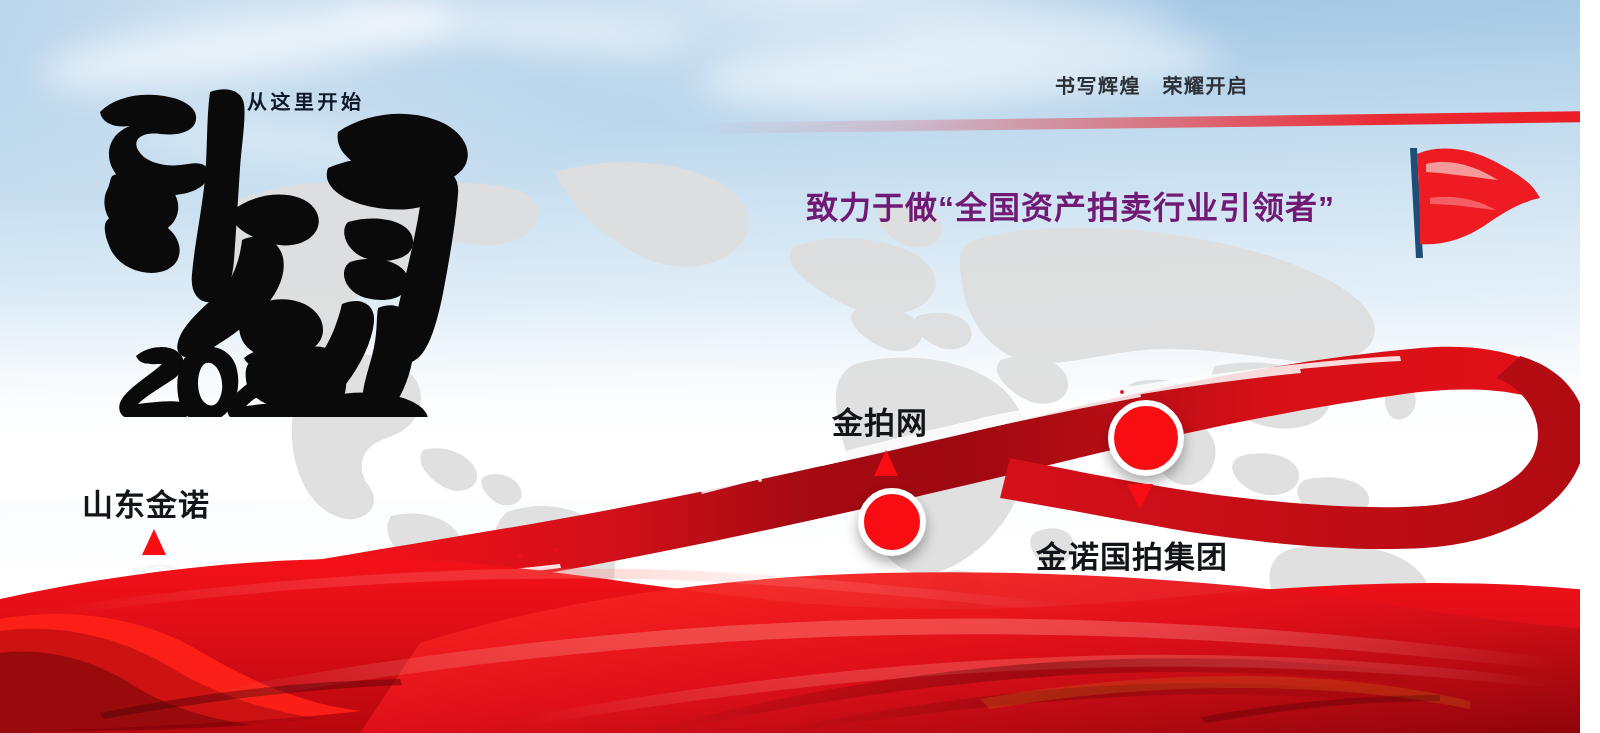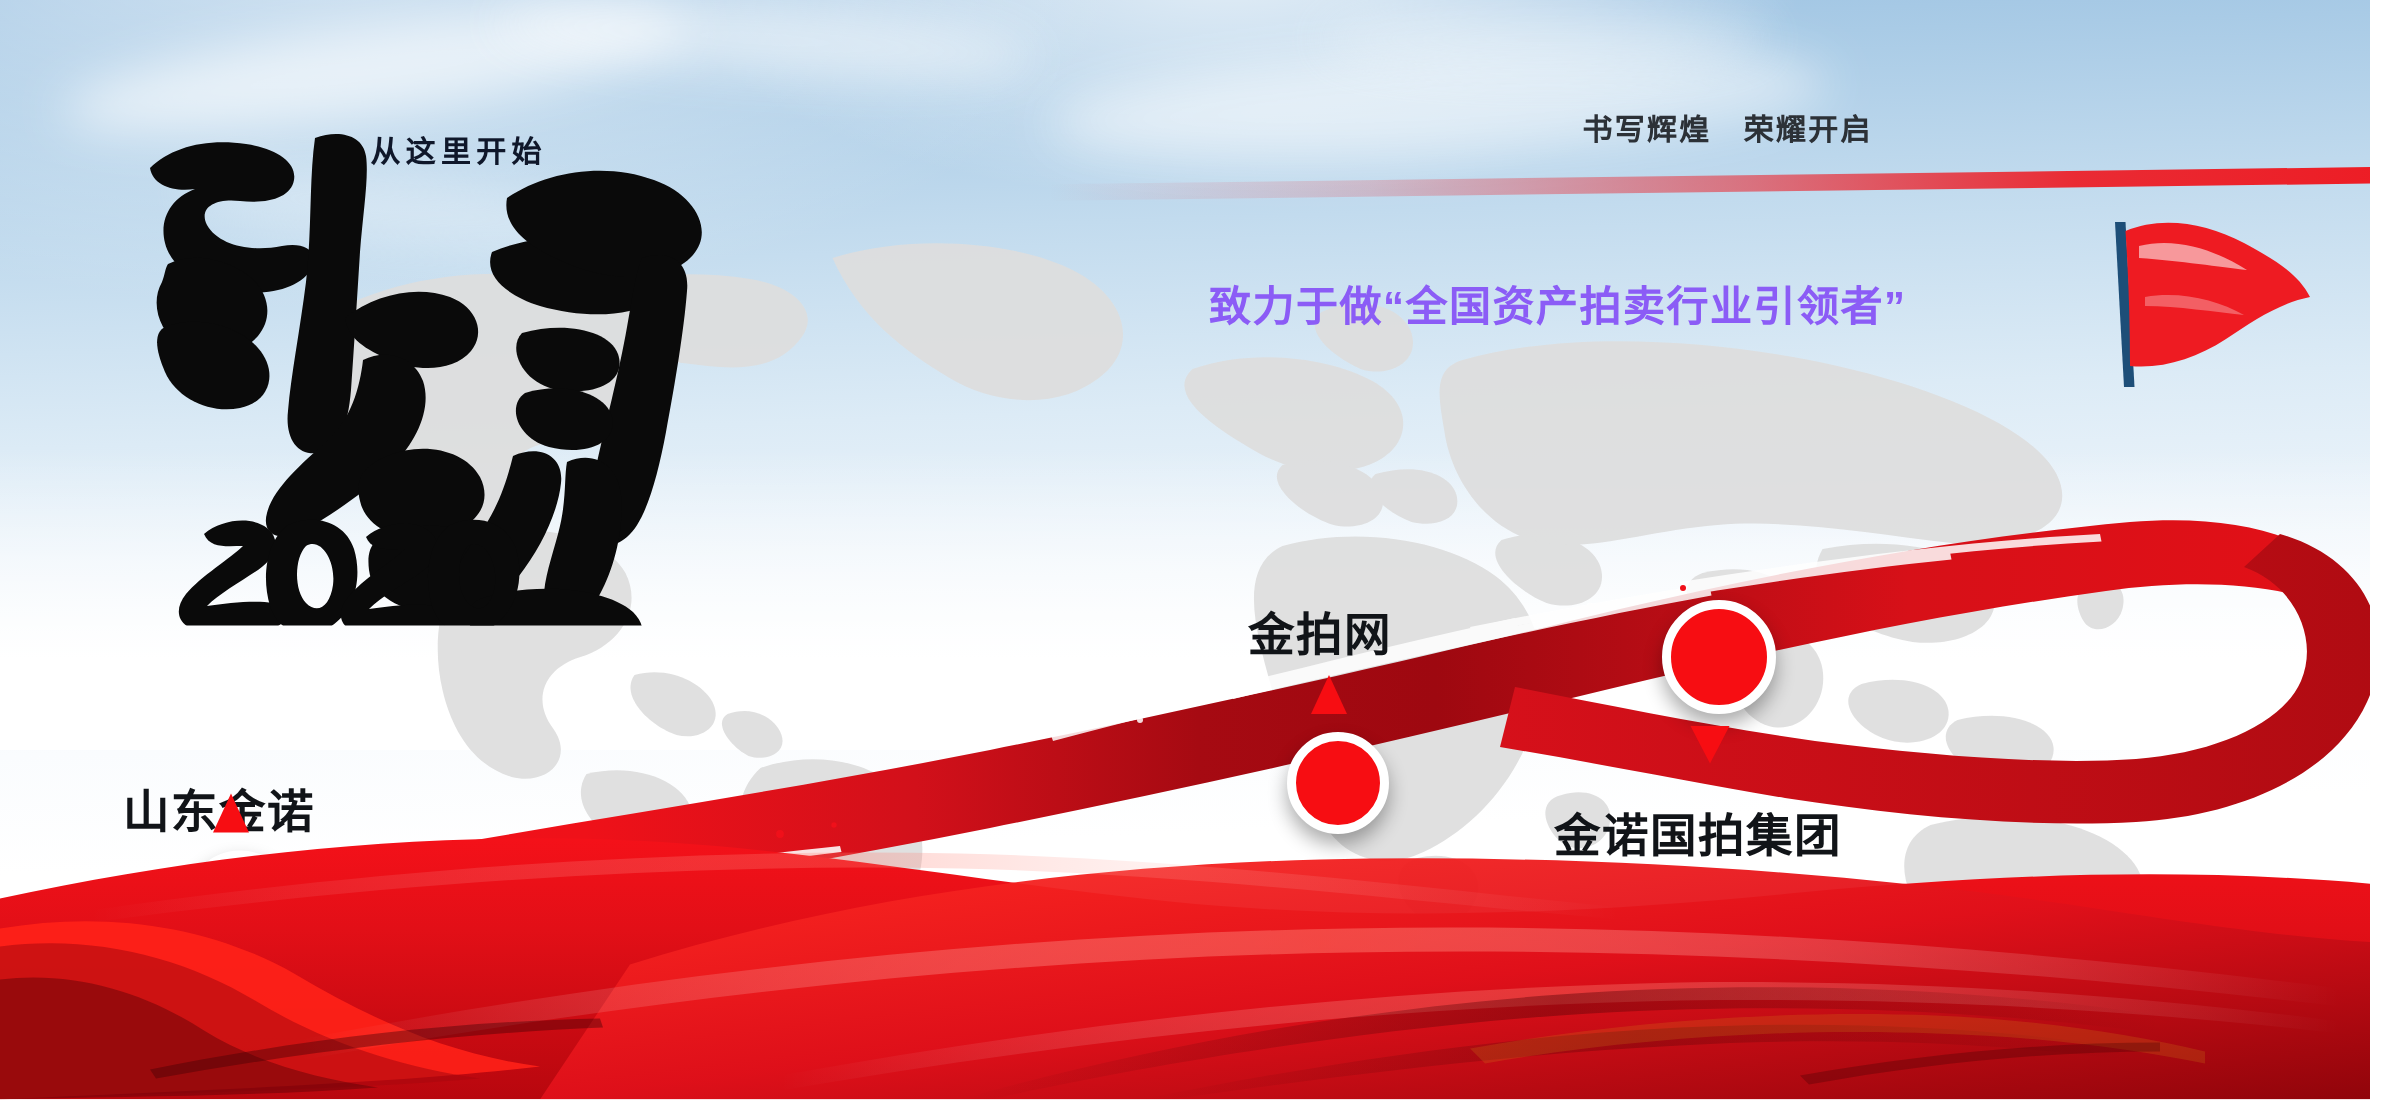--- a/index.html
+++ b/index.html
@@ -55,21 +55,21 @@
   }
   .sub .l2{display:block;padding-left:26px;}
 
   
   .brush{position:absolute;left:0;top:120px;width:1600px;height:530px;}
   .brush svg{width:100%;height:100%;display:block;}
 
   
   .headline{
     position:absolute;left:806px;top:182px;
-    font-size:28px;font-weight:bold;color:#8b5cf6;letter-spacing:1px;white-space:nowrap;
+    font-size:32px;font-weight:bold;color:#701a75;letter-spacing:1px;white-space:nowrap;
   }
 
   
   .flag{position:absolute;left:1392px;top:140px;width:150px;height:130px;}
   .flag svg{width:100%;height:100%;display:block;}
 
   
   .node{position:absolute;}
   .dot{
     position:relative;border-radius:50%;
@@ -84,21 +84,21 @@
     text-align:right;
   }
   .tri{position:absolute;width:0;height:0;}
   .tri.up{border-left:12px solid transparent;border-right:12px solid transparent;border-bottom:26px solid #f70d12;}
   .tri.down{border-left:13px solid transparent;border-right:13px solid transparent;border-top:25px solid #f70d12;}
 
   
   #node-1{left:124px;top:567px;}
   #node-1 .dot{width:72px;height:72px;}
   #node-1 .tri{left:18px;top:-38px;}
-  #node-1 .node-label{left:-42px;top:-87px;font-size:31px;margin-top:36px;}
+  #node-1 .node-label{left:-42px;top:-87px;font-size:31px;}
 
   #node-2{left:500px;top:534px;}
   #node-2 .dot{width:70px;height:70px;}
   #node-2 .tri{left:17px;top:-38px;}
   #node-2 .node-label{left:-48px;top:-90px;font-size:31px;}
 
   #node-3{left:858px;top:488px;}
   #node-3 .dot{width:68px;height:68px;}
   #node-3 .tri{left:16px;top:-38px;}
   #node-3 .node-label{left:-26px;top:-90px;font-size:31px;}

